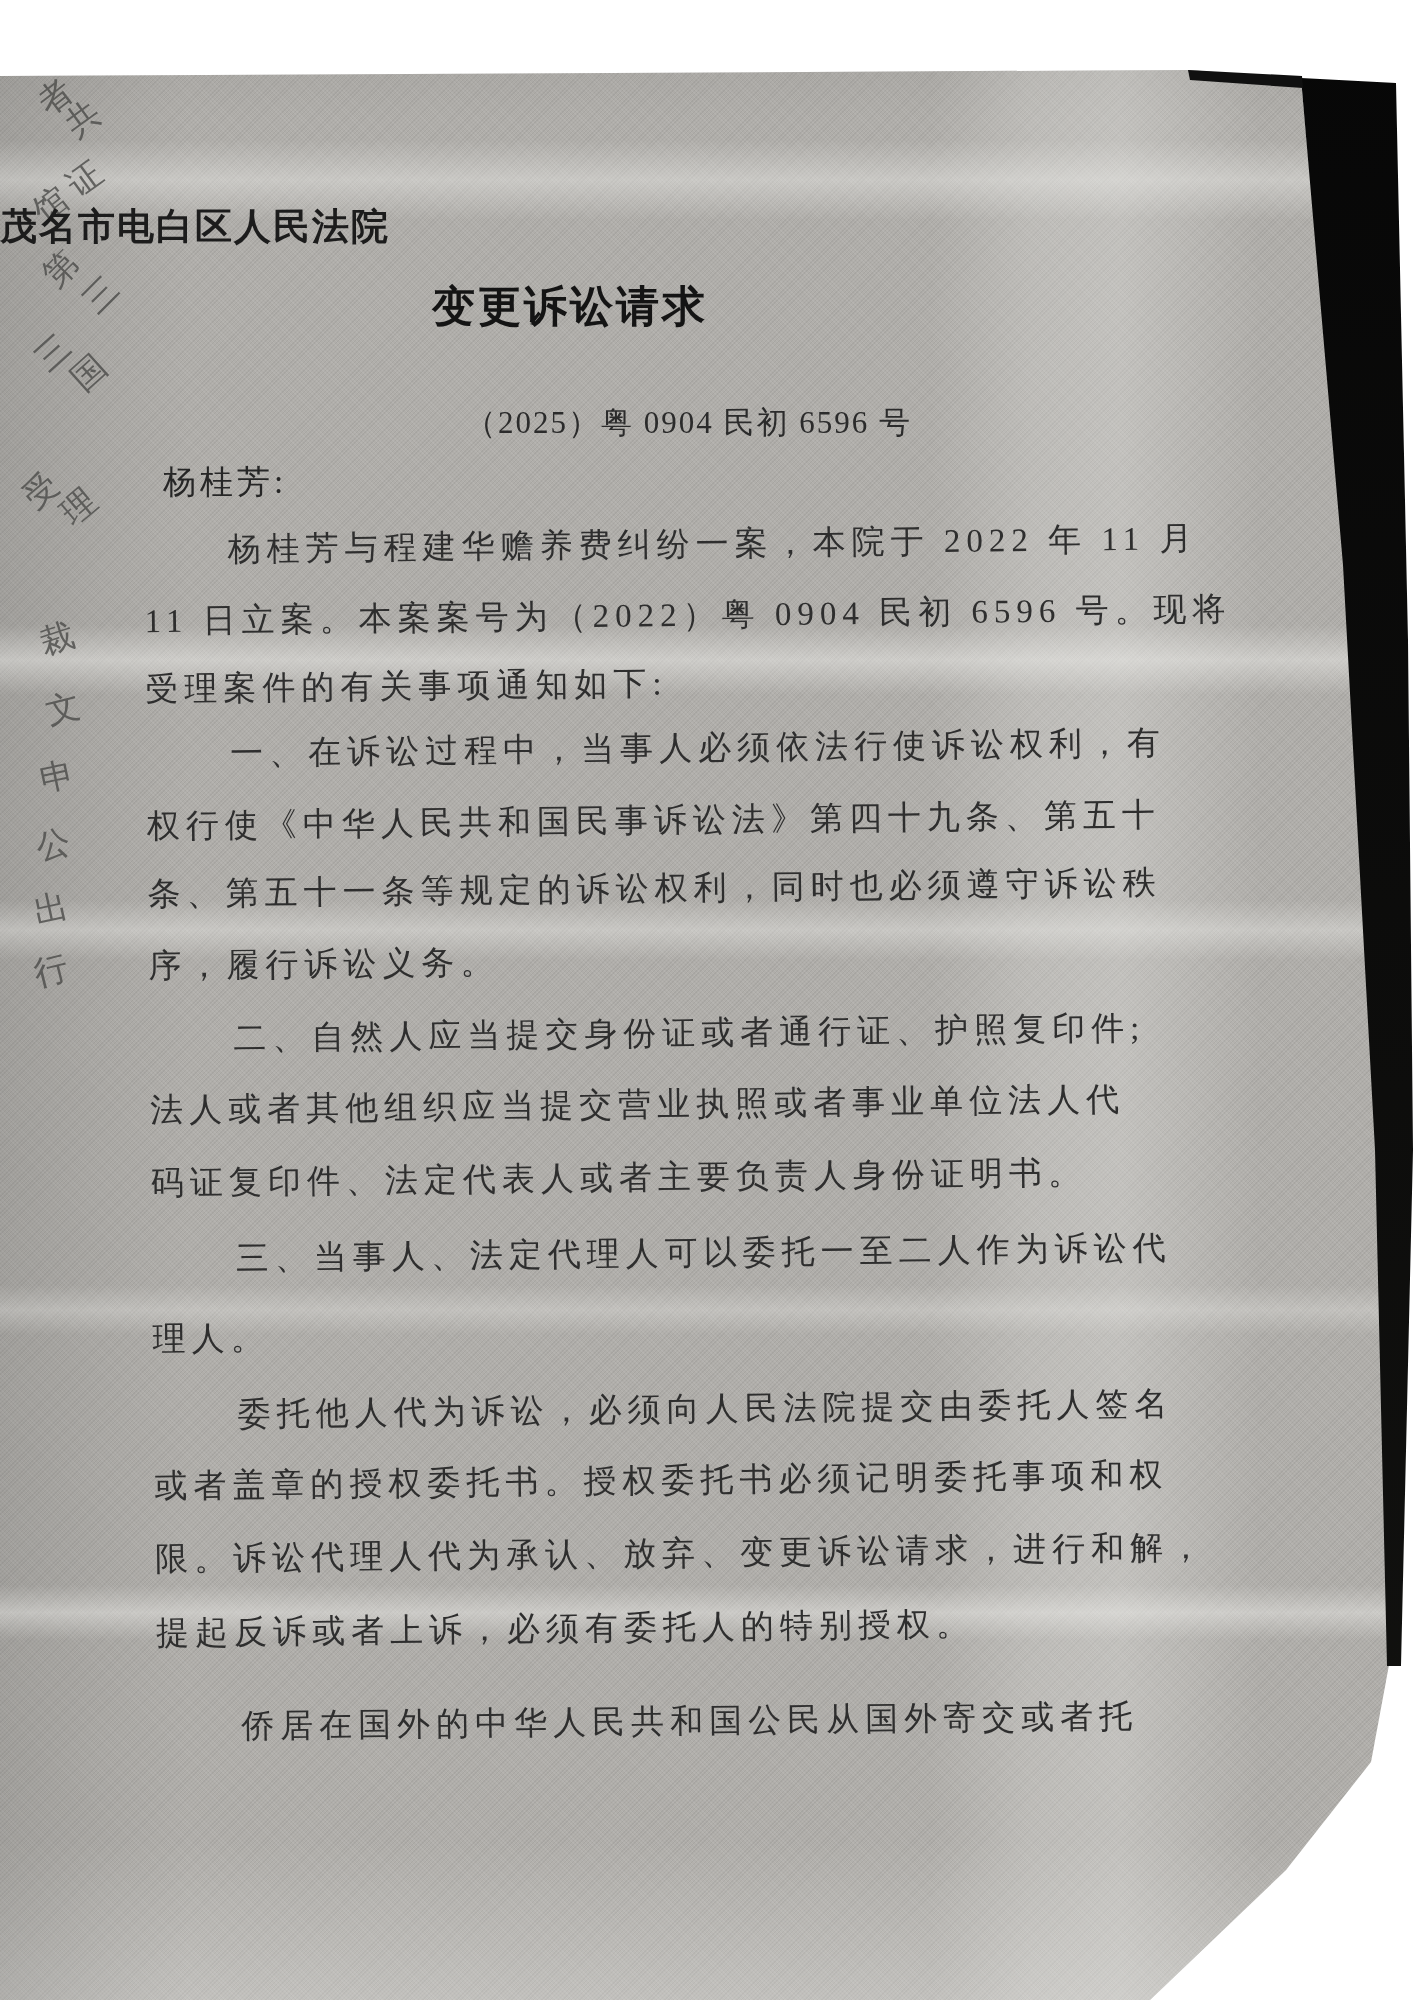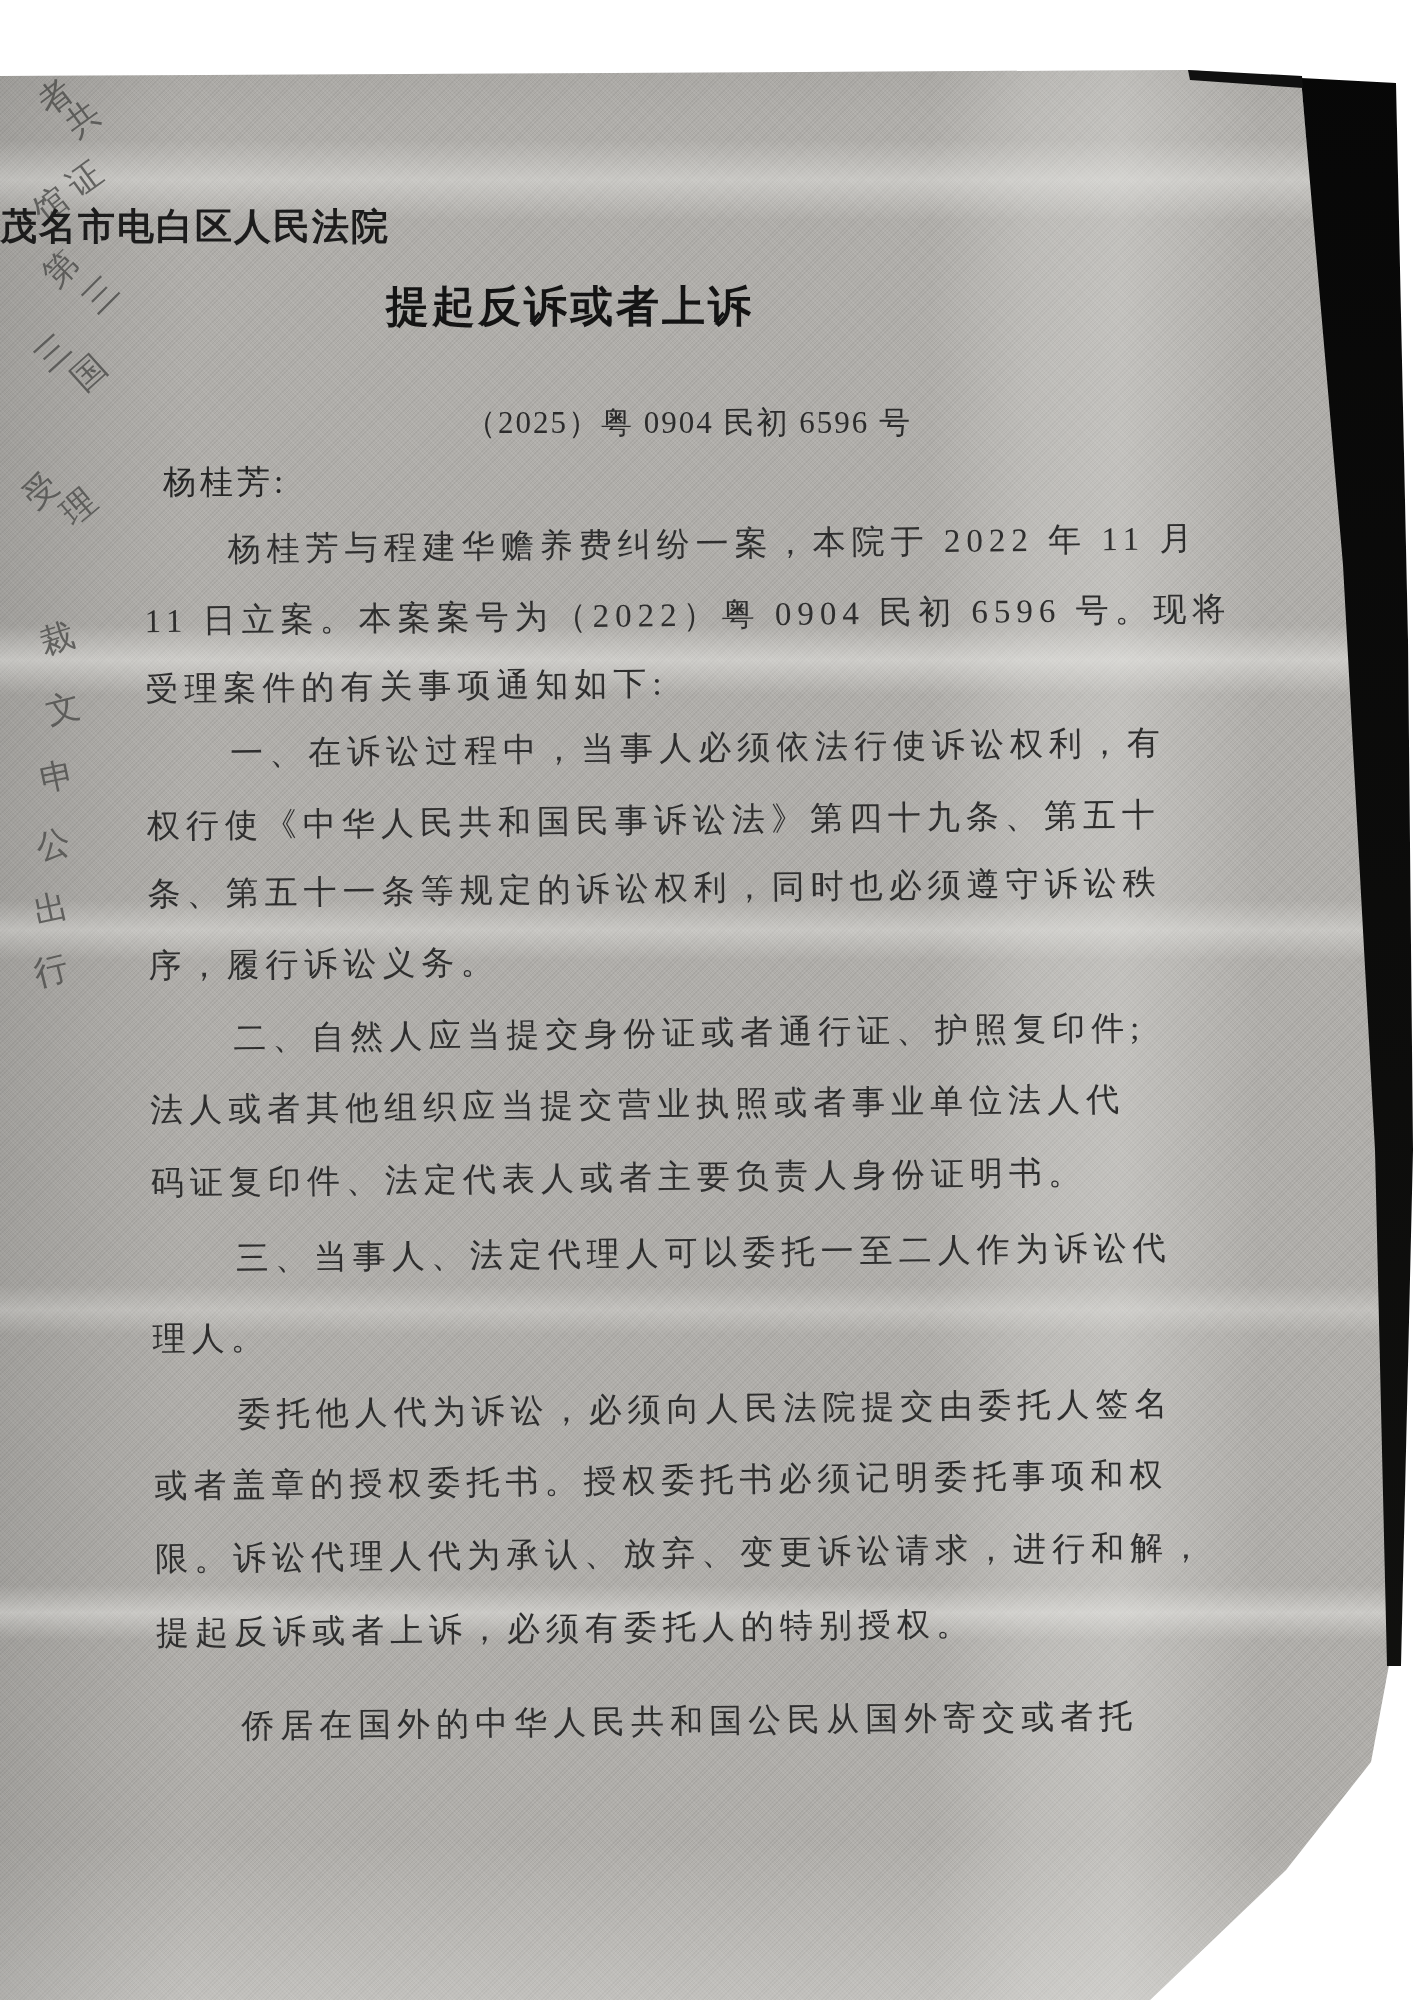--- a/index.html
+++ b/index.html
@@ -92,21 +92,21 @@
         <span class="mark" style="left: 40px; top: 616px; transform: rotate(-18deg);">裁</span>
         <span class="mark" style="left: 46px; top: 686px; transform: rotate(-14deg);">文</span>
         <span class="mark" style="left: 40px; top: 754px; transform: rotate(-12deg);">申</span>
         <span class="mark" style="left: 36px; top: 822px; transform: rotate(-14deg);">公</span>
         <span class="mark" style="left: 34px; top: 886px; transform: rotate(-12deg);">出</span>
         <span class="mark" style="left: 34px; top: 948px; transform: rotate(-14deg);">行</span>
       </div>
 
     <div class="content">
       <div class="court">茂名市电白区人民法院</div>
-      <div class="title">提起反诉或者上诉</div>
+      <div class="title">变更诉讼请求</div>
       <div class="case-no">（2025）粤 0904 民初 6596 号</div>
       <div class="recipient">杨桂芳:</div>
       <div id="body-wrap">
           <div class="body-line indent" style="top: 523px;">杨桂芳与程建华赡养费纠纷一案，本院于 2022 年 11 月</div>
           <div class="body-line" style="top: 594px;">11 日立案。本案案号为（2022）粤 0904 民初 6596 号。现将</div>
           <div class="body-line" style="top: 662px;">受理案件的有关事项通知如下:</div>
           <div class="body-line indent" style="top: 727px;">一、在诉讼过程中，当事人必须依法行使诉讼权利，有</div>
           <div class="body-line" style="top: 799px;">权行使《中华人民共和国民事诉讼法》第四十九条、第五十</div>
           <div class="body-line" style="top: 867px;">条、第五十一条等规定的诉讼权利，同时也必须遵守诉讼秩</div>
           <div class="body-line" style="top: 939px;">序，履行诉讼义务。</div>

